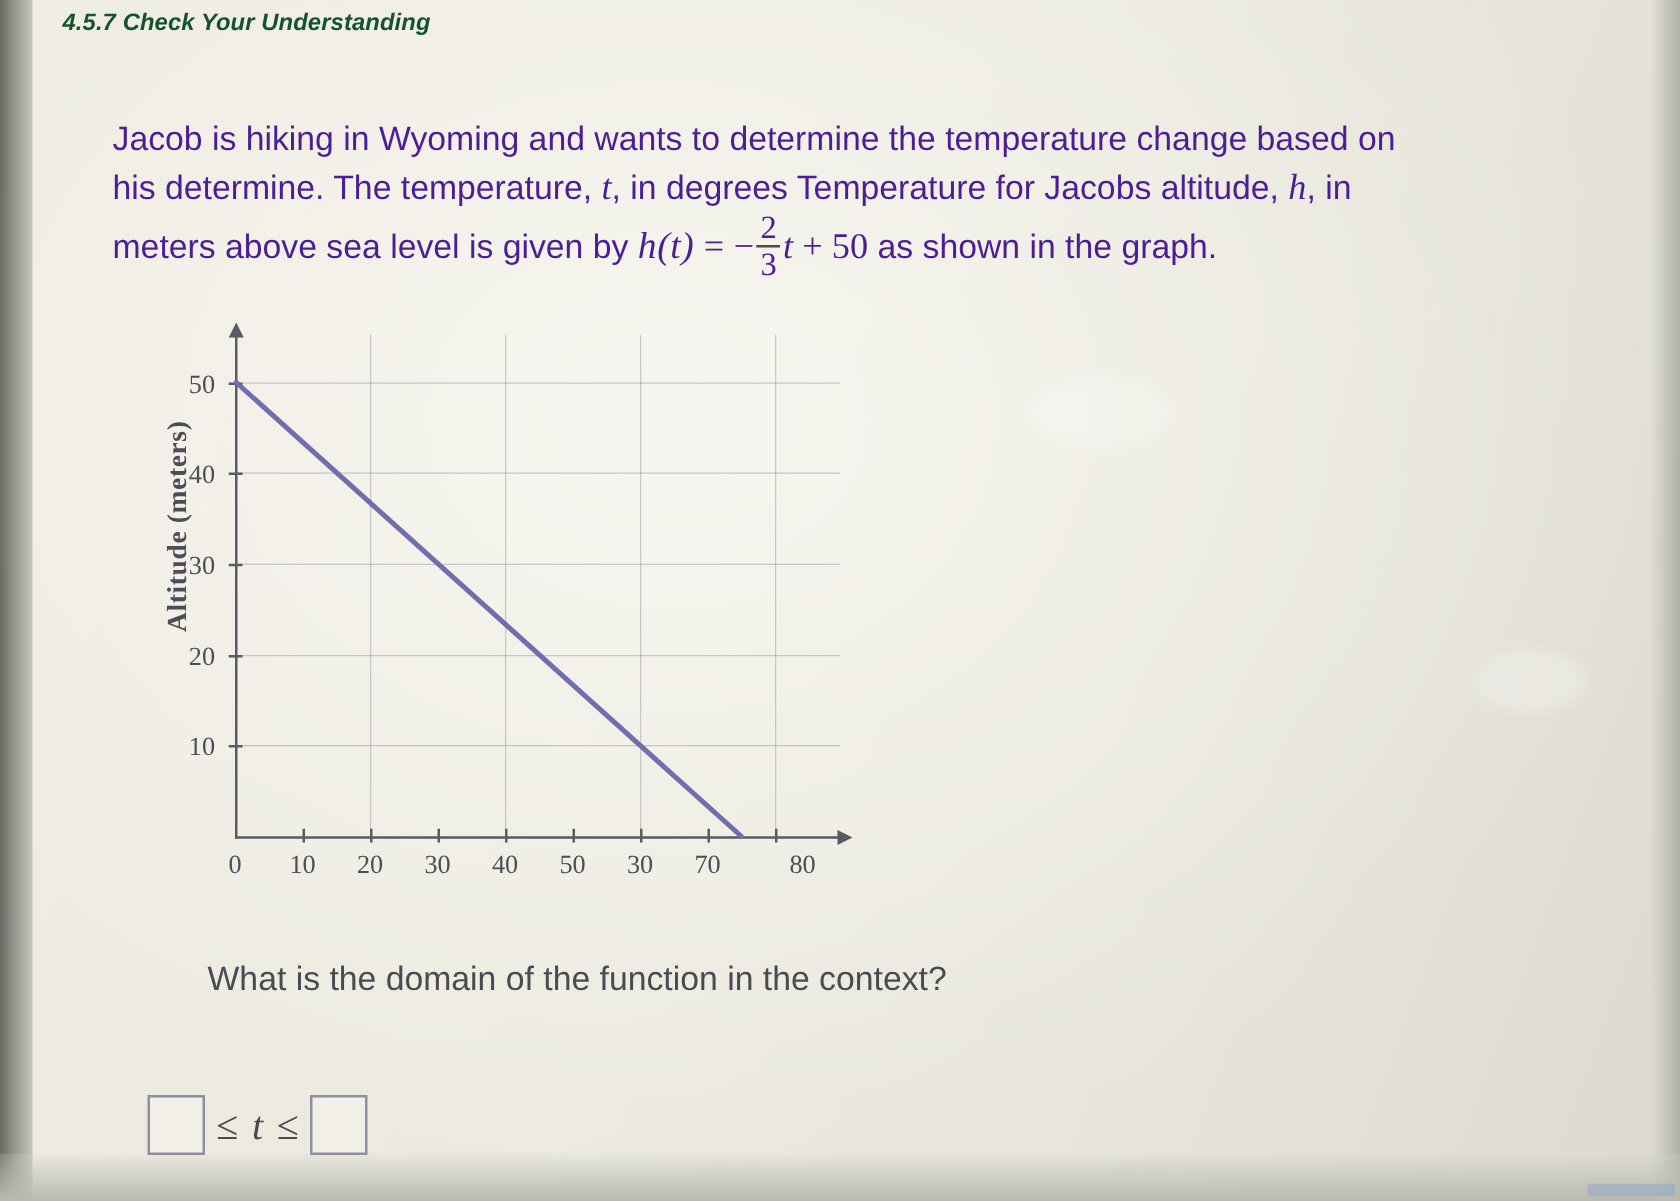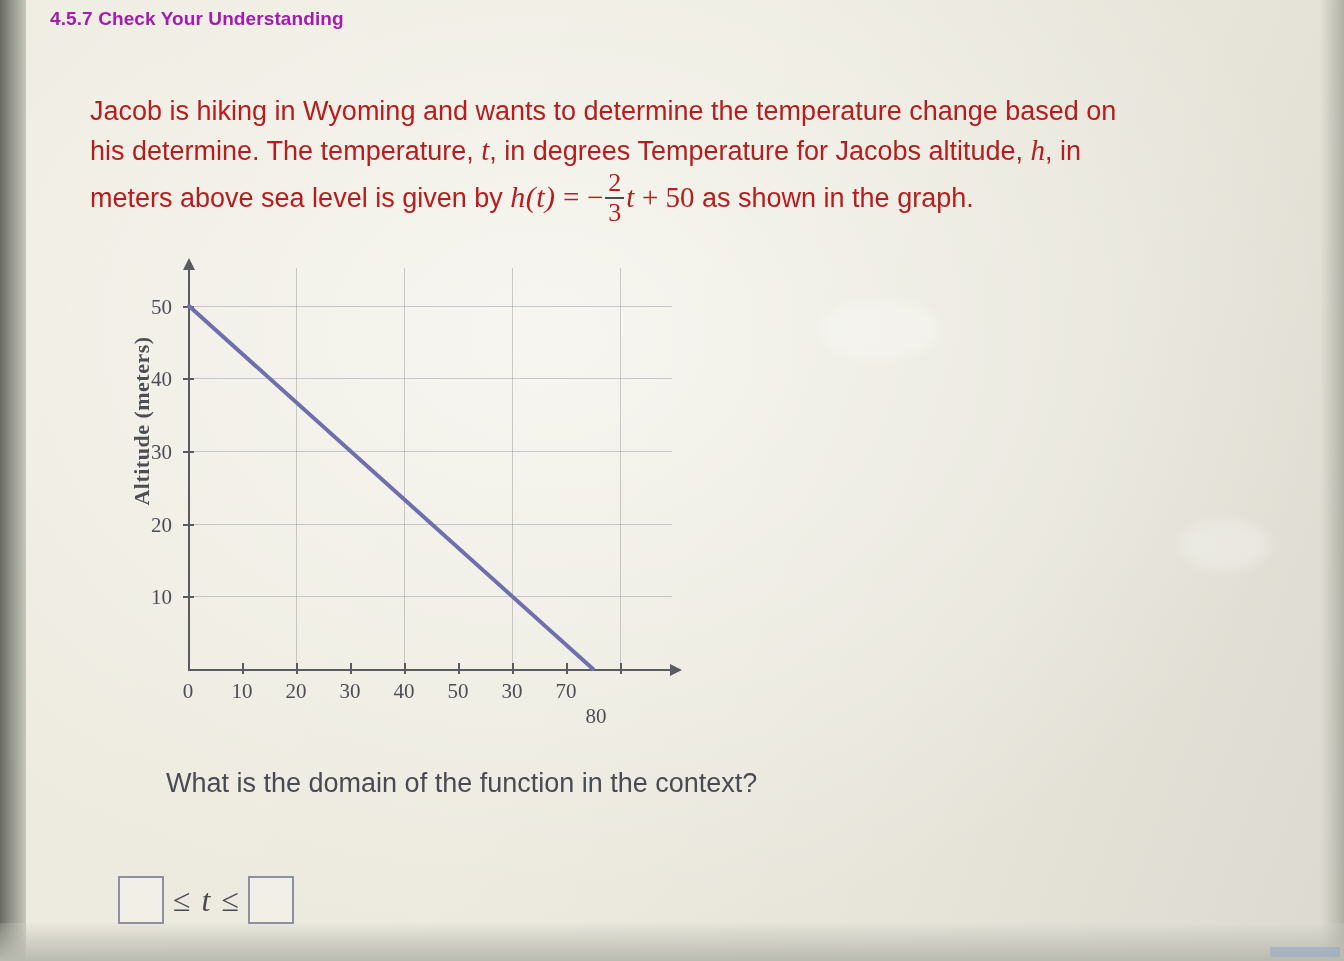--- a/index.html
+++ b/index.html
@@ -59,33 +59,34 @@
     border-radius: 2px;
   }
 
   
   #header {
     position: absolute;
     left: 50px;
     top: 8px;
     font-size: 19px;
     font-weight: bold;
-    color: #a21caf;
+    color: #14532d;
     letter-spacing: 0.1px;
+    font-style: italic;
   }
 
   
   #statement {
     position: absolute;
     left: 90px;
     top: 92px;
     width: 1215px;
     font-size: 27px;
     line-height: 39px;
-    color: #b91c1c;
+    color: #4c1d95;
   }
   .mathvar {
     font-family: "Liberation Serif", serif;
     font-style: italic;
     font-size: 29px;
   }
   .mathfn {
     font-family: "Liberation Serif", serif;
     font-style: italic;
     font-size: 30px;
@@ -343,21 +344,21 @@
   <div class="xtick-mark" style="left:520px;"></div>
 
   <div class="xtick-label" style="left:68px;  top:421px;">0</div>
   <div class="xtick-label" style="left:122px; top:421px;">10</div>
   <div class="xtick-label" style="left:176px; top:421px;">20</div>
   <div class="xtick-label" style="left:230px; top:421px;">30</div>
   <div class="xtick-label" style="left:284px; top:421px;">40</div>
   <div class="xtick-label" style="left:338px; top:421px;">50</div>
   <div class="xtick-label" style="left:392px; top:421px;">30</div>
   <div class="xtick-label" style="left:446px; top:421px;">70</div>
-  <div class="xtick-label" style="left:476px; top:421px;margin-top:25px;">80</div>
+  <div class="xtick-label" style="left:522px; top:421px;">80</div>
 
   <svg id="line-svg" viewBox="0 0 600 480">
     <line x1="89" y1="48" x2="493" y2="411" stroke="#6f6fae" stroke-width="4" stroke-linecap="round"></line>
   </svg>
 
   <div id="ylabel">Altitude (meters)</div>
 </div>
 
 <div id="question">What is the domain of the function in the context?</div>
 

